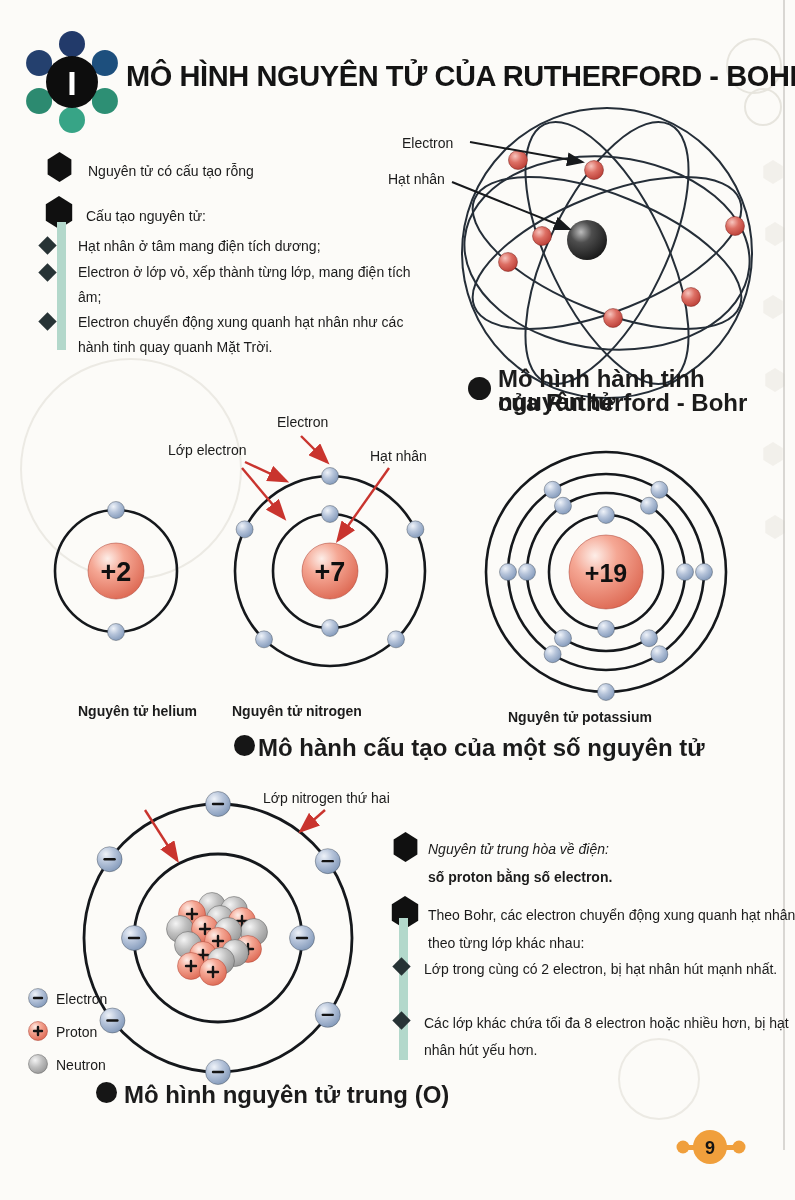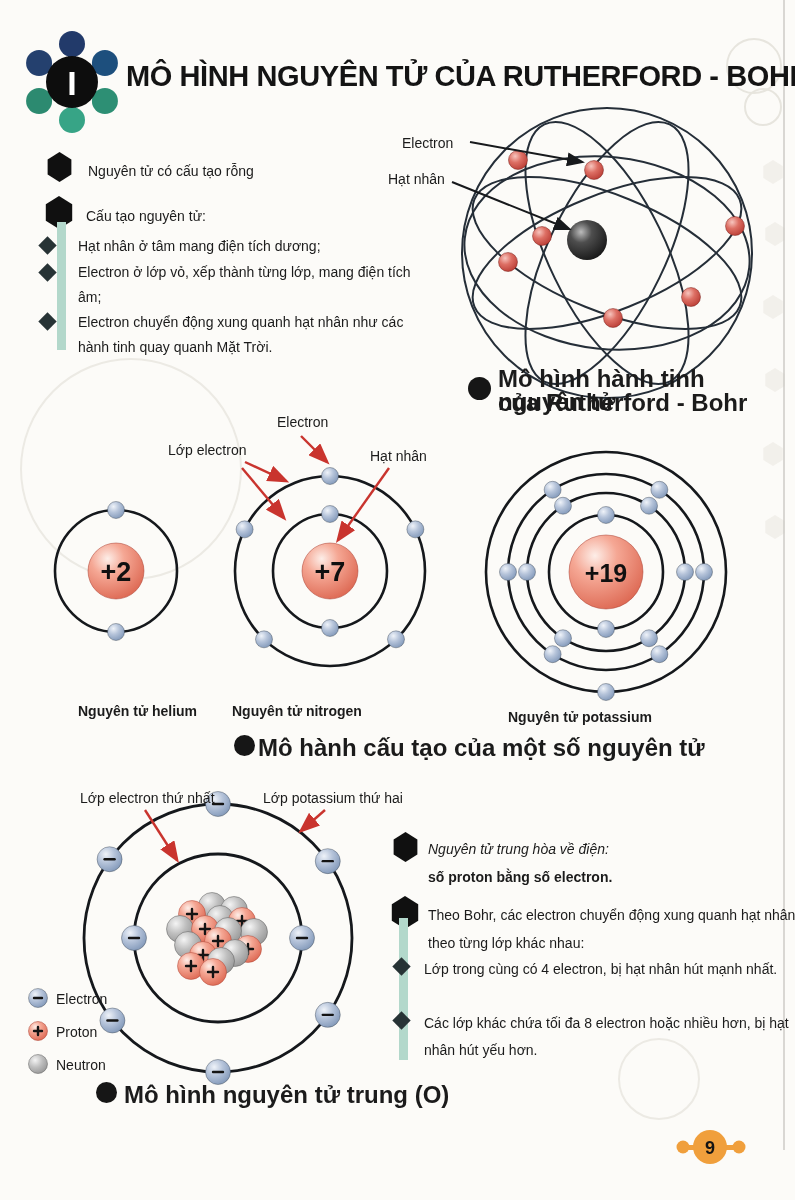--- a/index.html
+++ b/index.html
@@ -246,38 +246,37 @@
   <div class="abs txt" style="left:168px;top:438px;">Lớp electron</div>
   <div class="abs txt" style="left:370px;top:444px;">Hạt nhân</div>
 
   <div class="abs txt center" style="left:78px;top:699px;width:200px;">Nguyên tử helium</div>
   <div class="abs txt center" style="left:232px;top:699px;width:200px;">Nguyên tử nitrogen</div>
   <div class="abs txt center" style="left:508px;top:705px;width:200px;">Nguyên tử potassium</div>
 
   <div class="abs dot" style="left:234px;top:735px;"></div>
   <div class="abs cap" style="left:258px;top:736px;">Mô hành cấu tạo của một số nguyên tử</div>
 
-  <div class="abs txt" style="left:80px;top:786px;">Lớp electron thứ nhất</div>
-  <div class="abs txt" style="left:263px;top:786px;">Lớp potassium thứ hai</div>
+  <div class="abs txt" style="left:263px;top:786px;">Lớp nitrogen thứ hai</div>
   <div class="abs txt" style="left:56px;top:987px;">Electron</div>
   <div class="abs txt" style="left:56px;top:1020px;">Proton</div>
   <div class="abs txt" style="left:56px;top:1053px;">Neutron</div>
   <div class="abs dot" style="left:96px;top:1082px;"></div>
   <div class="abs cap" style="left:124px;top:1083px;">Mô hình nguyên tử trung (O)</div>
 
   <div class="abs hex" style="left:392px;top:832px;width:27px;height:30px;"></div>
   <div class="abs txt" style="left:428px;top:835px;width:360px;line-height:28px;">
     <span style="display:block;font-style:italic;">Nguyên tử trung hòa về điện:</span>
     <span class="b" style="display:block;">số proton bằng số electron.</span>
   </div>
   <div class="abs hex" style="left:390px;top:896px;width:30px;height:33px;"></div>
   <div class="abs txt" style="left:428px;top:901px;width:372px;line-height:28px;">Theo Bohr, các electron chuyển động xung quanh hạt nhân theo từng lớp khác nhau:</div>
   <div class="abs bar" style="left:399px;top:918px;height:142px;"></div>
   <div class="abs dia" style="left:395px;top:960px;"></div>
-  <div class="abs txt" style="left:424px;top:956px;width:372px;line-height:27px;">Lớp trong cùng có 4 electron, bị hạt nhân hút mạnh nhất.</div>
+  <div class="abs txt" style="left:424px;top:956px;width:372px;line-height:27px;">Lớp trong cùng có 2 electron, bị hạt nhân hút mạnh nhất.</div>
   <div class="abs dia" style="left:395px;top:1014px;"></div>
   <div class="abs txt" style="left:424px;top:1010px;width:385px;line-height:27px;">Các lớp khác chứa tối đa 8 electron hoặc nhiều hơn, bị hạt nhân hút yếu hơn.</div>
 
   <svg class="abs" style="left:668px;top:1126px;" width="90" height="44" viewBox="0 0 90 44">
     <rect x="16" y="19" width="60" height="5" fill="#f09f3c"></rect>
     <circle cx="15" cy="21" r="6.5" fill="#f09f3c"></circle>
     <circle cx="71" cy="21" r="6.5" fill="#f09f3c"></circle>
     <circle cx="42" cy="21" r="17" fill="#f09f3c"></circle>
     <text x="42" y="22" text-anchor="middle" dominant-baseline="central" font-size="18" font-weight="bold" fill="#141414">9</text>
   </svg>

